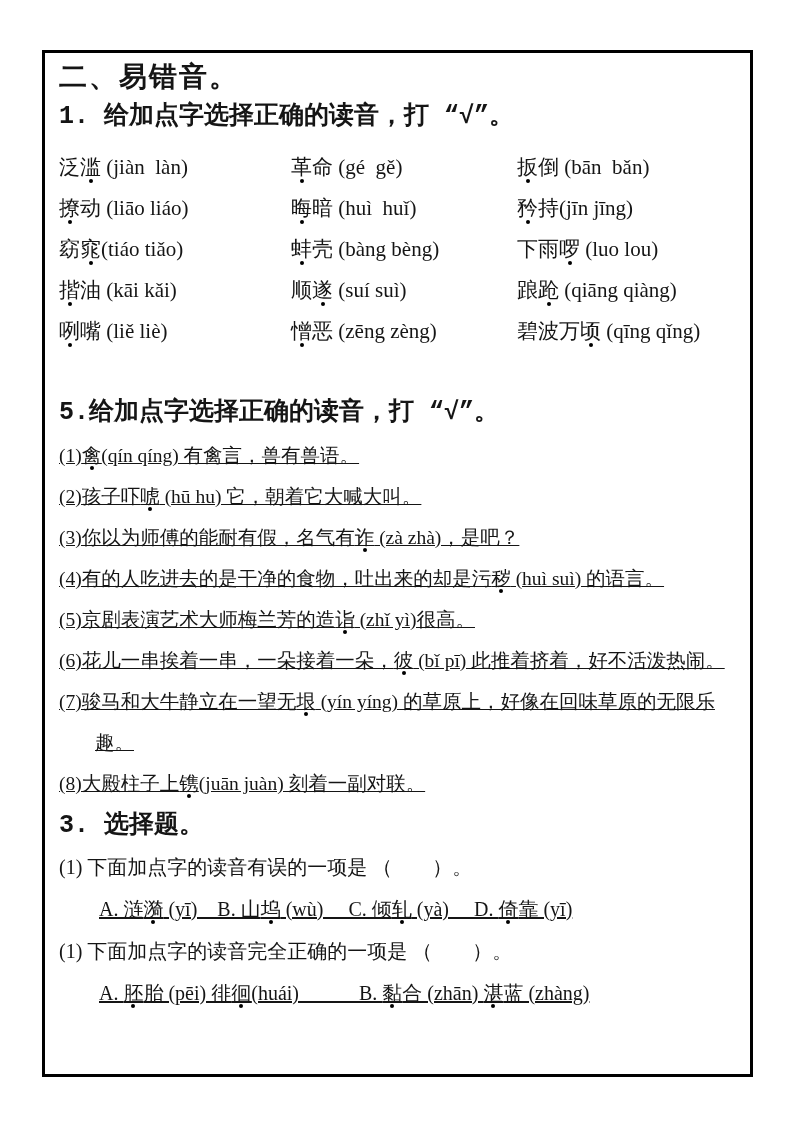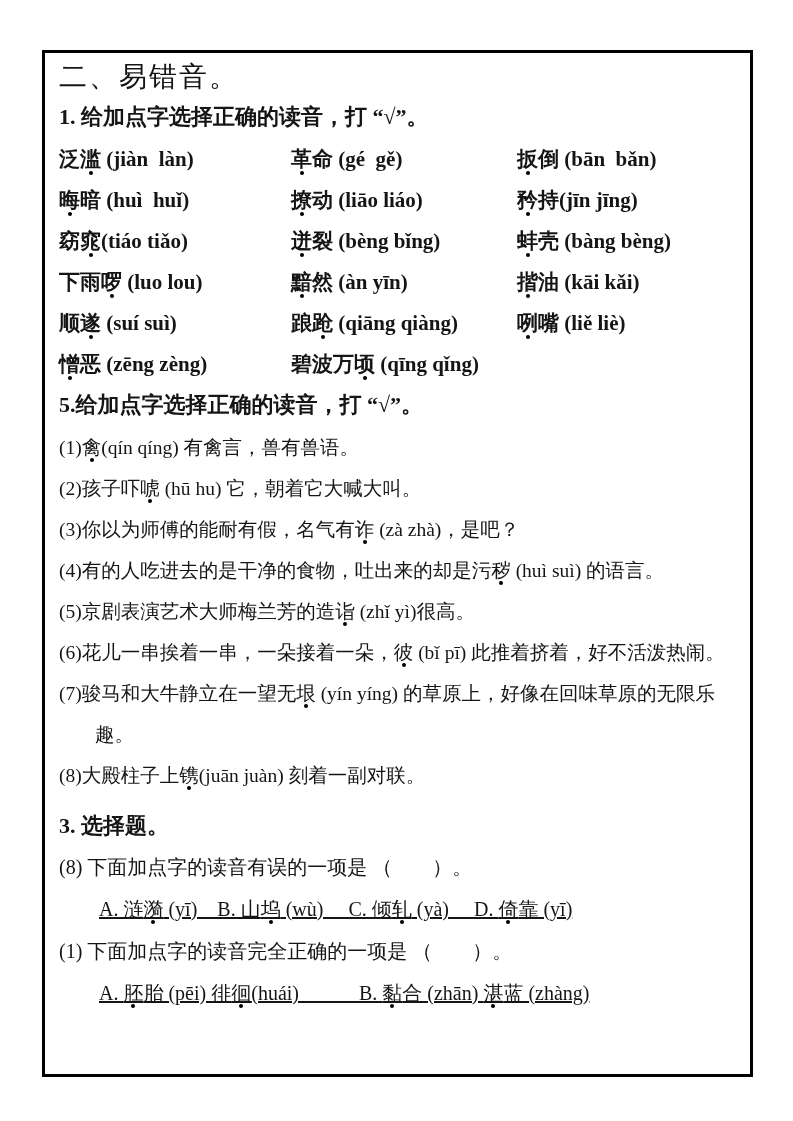--- a/index.html
+++ b/index.html
@@ -21,54 +21,53 @@
     top: 50px;
     width: 711px;
     height: 1027px;
     border: 3px solid #000;
     box-sizing: border-box;
     padding: 4px 6px 0 14px;
     background: #fff;
   }
   .title {
     font-family: "Liberation Sans", sans-serif;
-    font-weight: 400;
+    font-weight: 700;
     font-size: 28px;
     line-height: 40px;
     letter-spacing: 2px;
     white-space: pre-wrap;
   }
   .sec-heading {
-    font-family: Liberation Serif, serif;
+    font-family: Liberation Mono, monospace;
     font-weight: 700;
-    font-size: 22px;
+    font-size: 25px;
     line-height: 40px;
     white-space: pre-wrap;
   }
   .word-grid {
     display: grid;
     grid-template-columns: 232px 226px 1fr;
-    margin-top: 2px;
-    font-weight: bold;
+    margin-top: 10px;
   }
   .word-grid .cell {
     height: 41px;
     line-height: 41px;
     font-size: 21px;
     white-space: pre-wrap;
   }
-  .s2-items { margin-top: 2px; }
+  .s2-items { margin-top: 2px; text-decoration: underline; }
   .s2-item {
     font-size: 19.5px;
     line-height: 41px;
     padding-left: 36px;
     text-indent: -36px;
     white-space: pre-wrap;
   }
-  .s3-block { margin-top: 10px; }
+  .s3-block { margin-top: 2px; }
   .s3-question {
     font-size: 20px;
     line-height: 42px;
     white-space: pre-wrap;
   }
   .s3-options {
     font-size: 20px;
     line-height: 42px;
     padding-left: 40px;
     white-space: pre-wrap;
@@ -94,28 +93,26 @@
 <div class="sheet">
 
   <div class="title">二、易错音。</div>
 
   <div class="sec-heading">1. 给加点字选择正确的读音，打 “√”。</div>
 
   <div class="word-grid">
     <div class="cell">泛<span class="emph">滥</span> (jiàn  làn)</div>
     <div class="cell"><span class="emph">革</span>命 (gé  gě)</div>
     <div class="cell"><span class="emph">扳</span>倒 (bān  bǎn)</div>
+    <div class="cell"><span class="emph">撩</span>动 (liāo liáo)</div>
     <div class="cell"><span class="emph">晦</span>暗 (huì  huǐ)</div>
-    <div class="cell"><span class="emph">撩</span>动 (liāo liáo)</div>
     <div class="cell"><span class="emph">矜</span>持(jīn jīng)</div>
     <div class="cell">窈<span class="emph">窕</span>(tiáo tiǎo)</div>
-    <div class="cell"><span class="emph">迸</span>裂 (bèng bǐng)</div>
     <div class="cell"><span class="emph">蚌</span>壳 (bàng bèng)</div>
     <div class="cell">下雨<span class="emph">啰</span> (luo lou)</div>
-    <div class="cell"><span class="emph">黯</span>然 (àn yīn)</div>
     <div class="cell"><span class="emph">揩</span>油 (kāi kǎi)</div>
     <div class="cell">顺<span class="emph">遂</span> (suí suì)</div>
     <div class="cell">踉<span class="emph">跄</span> (qiāng qiàng)</div>
     <div class="cell"><span class="emph">咧</span>嘴 (liě liè)</div>
     <div class="cell"><span class="emph">憎</span>恶 (zēng zèng)</div>
     <div class="cell">碧波万<span class="emph">顷</span> (qīng qǐng)</div>
     <div class="cell"></div>
   </div>
 
   <div class="sec-heading">5.给加点字选择正确的读音，打 “√”。</div>
@@ -126,19 +123,19 @@
     <div class="s2-item">(3)你以为师傅的能耐有假，名气有<span class="emph">诈</span> (zà zhà)，是吧？</div>
     <div class="s2-item">(4)有的人吃进去的是干净的食物，吐出来的却是污<span class="emph">秽</span> (huì suì) 的语言。</div>
     <div class="s2-item">(5)京剧表演艺术大师梅兰芳的造<span class="emph">诣</span> (zhǐ yì)很高。</div>
     <div class="s2-item">(6)花儿一串挨着一串，一朵接着一朵，<span class="emph">彼</span> (bǐ pī) 此推着挤着，好不活泼热闹。</div>
     <div class="s2-item">(7)骏马和大牛静立在一望无<span class="emph">垠</span> (yín yíng) 的草原上，好像在回味草原的无限乐趣。</div>
     <div class="s2-item">(8)大殿柱子上<span class="emph">镌</span>(juān juàn) 刻着一副对联。</div>
   </div>
 
   <div class="s3-block">
     <div class="sec-heading">3. 选择题。</div>
-    <div class="s3-question">(8) 下面加点字的读音有误的一项是 （　　）。</div>
+    <div class="s3-question">(1) 下面加点字的读音有误的一项是 （　　）。</div>
     <div class="s3-options">A. 涟<span class="emph">漪</span> (yī)　B. 山<span class="emph">坞</span> (wù)　 C. 倾<span class="emph">轧</span> (yà)　 D. <span class="emph">倚</span>靠 (yī)</div>
     <div class="s3-question">(1) 下面加点字的读音完全正确的一项是 （　　）。</div>
     <div class="s3-options">A. <span class="emph">胚</span>胎 (pēi) 徘<span class="emph">徊</span>(huái)　　　B. <span class="emph">黏</span>合 (zhān) <span class="emph">湛</span>蓝 (zhàng)</div>
   </div>
 
 </div>
 
 </body></html>

